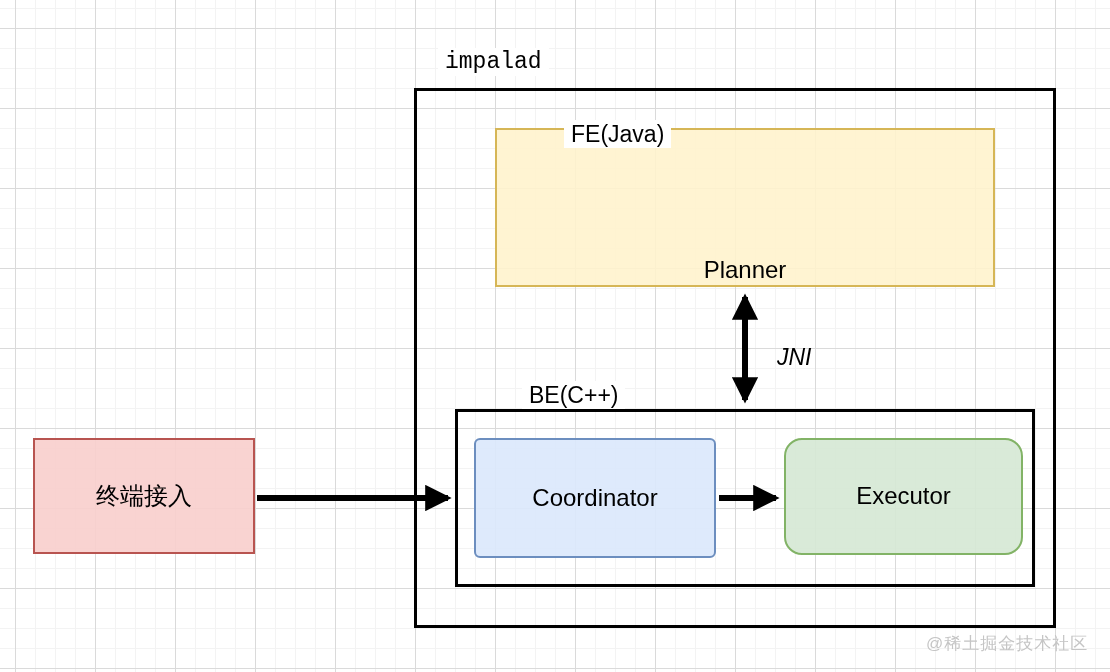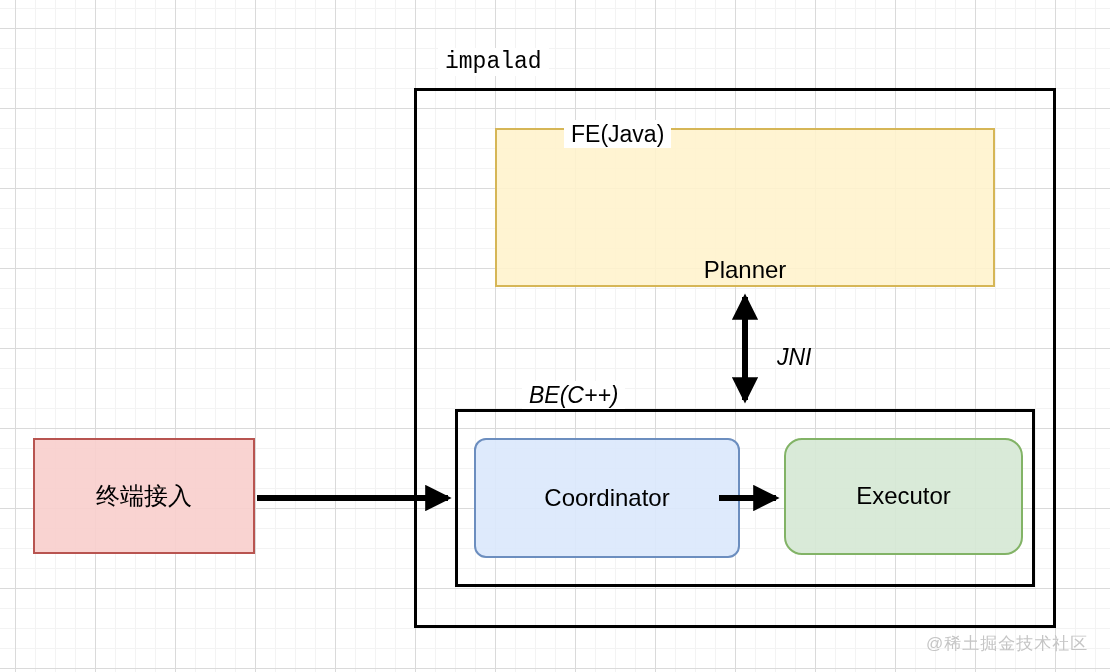--- a/index.html
+++ b/index.html
@@ -34,25 +34,25 @@
   #impalad-box{left:414px;top:88px;width:642px;height:540px;}
   #impalad-label{left:438px;top:48px;font-family:Liberation Mono, monospace;}
   #fe-box{
     left:495px;top:128px;width:500px;height:159px;
     background:rgba(255,242,204,0.88);
     border:2px solid #d6b656;
     align-items:flex-end;
   }
   #fe-label{left:564px;top:112px;margin-top:8px;}
   #be-box{left:455px;top:409px;width:580px;height:178px;}
-  #be-label{left:522px;top:381px;font-style:italic;}
+  #be-label{left:522px;top:381px;}
   #coordinator-node{
-    left:474px;top:438px;width:266px;height:120px;
+    left:474px;top:438px;width:242px;height:120px;
     background:rgba(218,232,252,0.9);
-    border:2px solid #6c8ebf;border-radius:12px;
+    border:2px solid #6c8ebf;border-radius:6px;
   }
   #executor-node{
     left:784px;top:438px;width:239px;height:117px;
     background:rgba(213,232,212,0.9);
     border:2px solid #82b366;border-radius:18px;
   }
   #terminal-node{
     left:33px;top:438px;width:222px;height:116px;
     background:rgba(248,206,204,0.9);
     border:2px solid #b85450;

